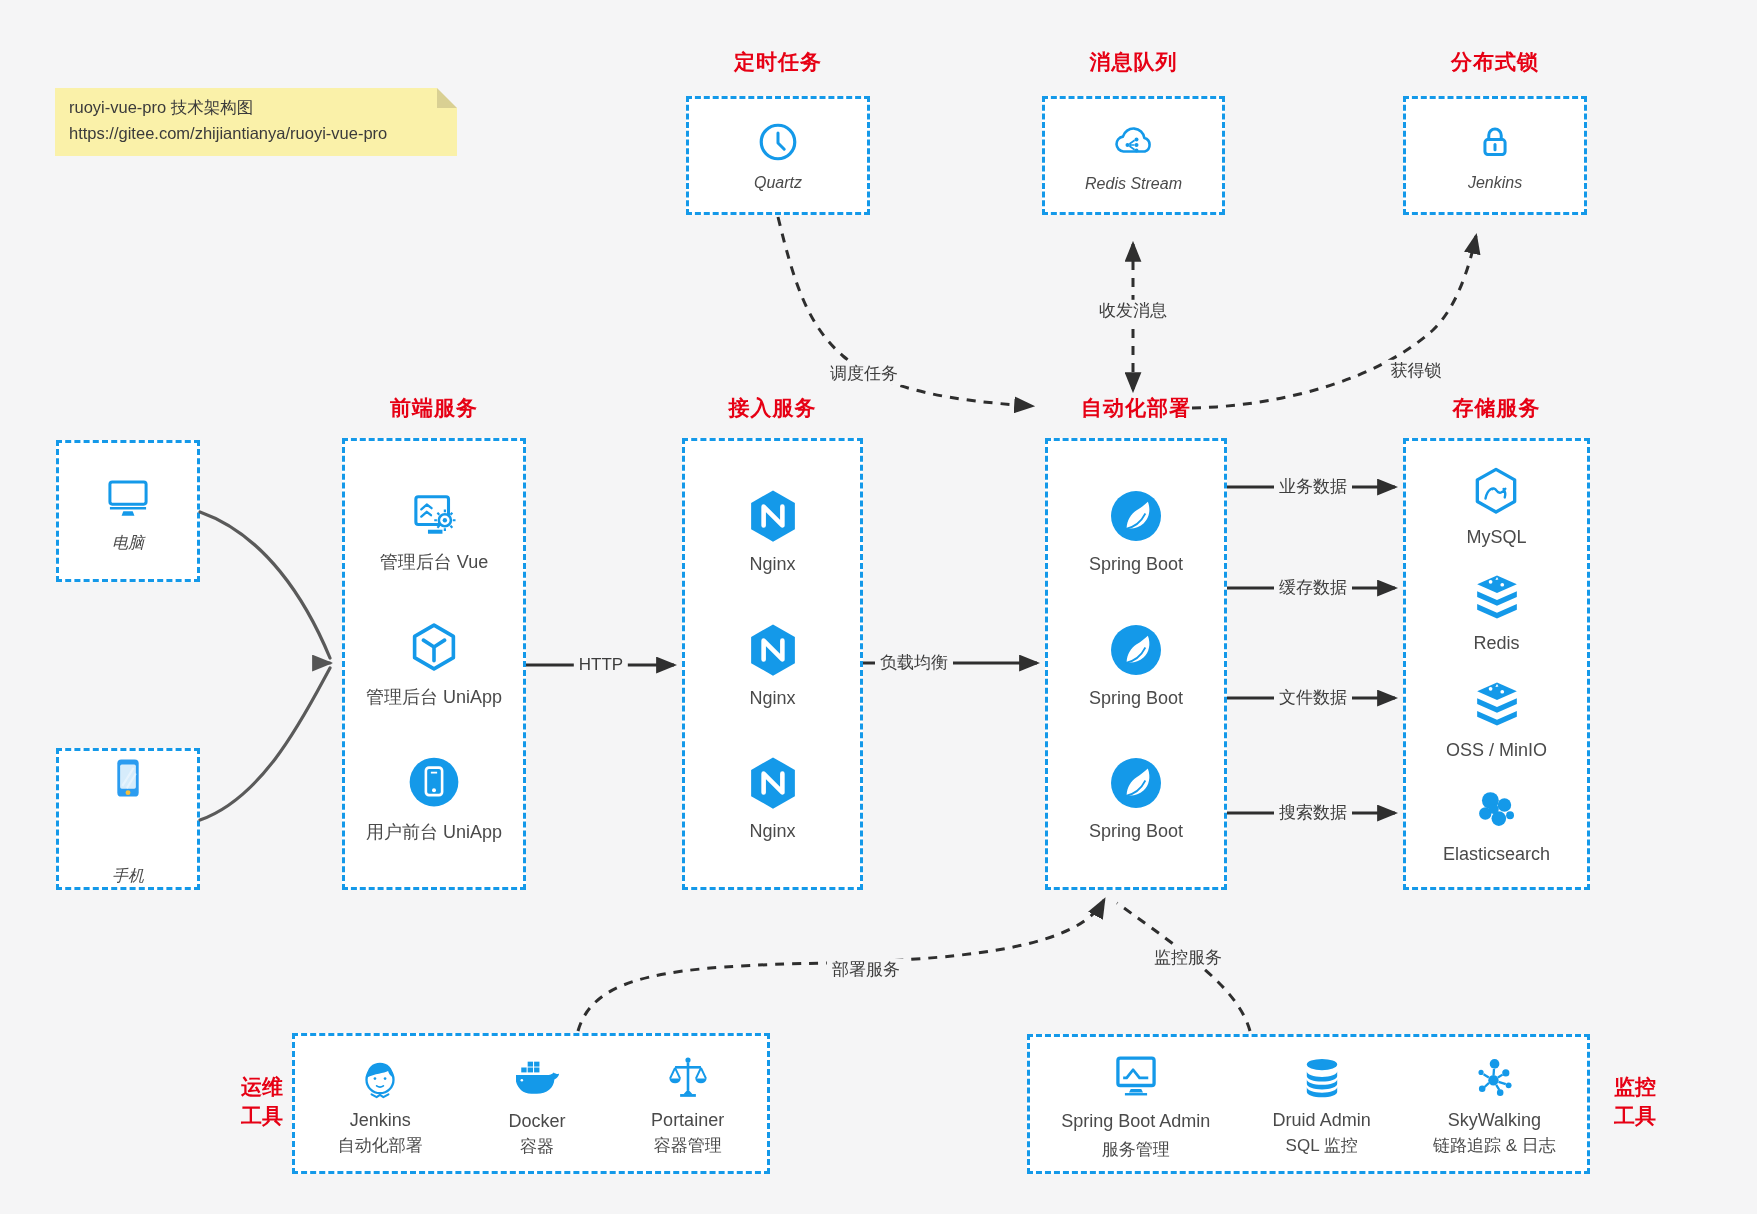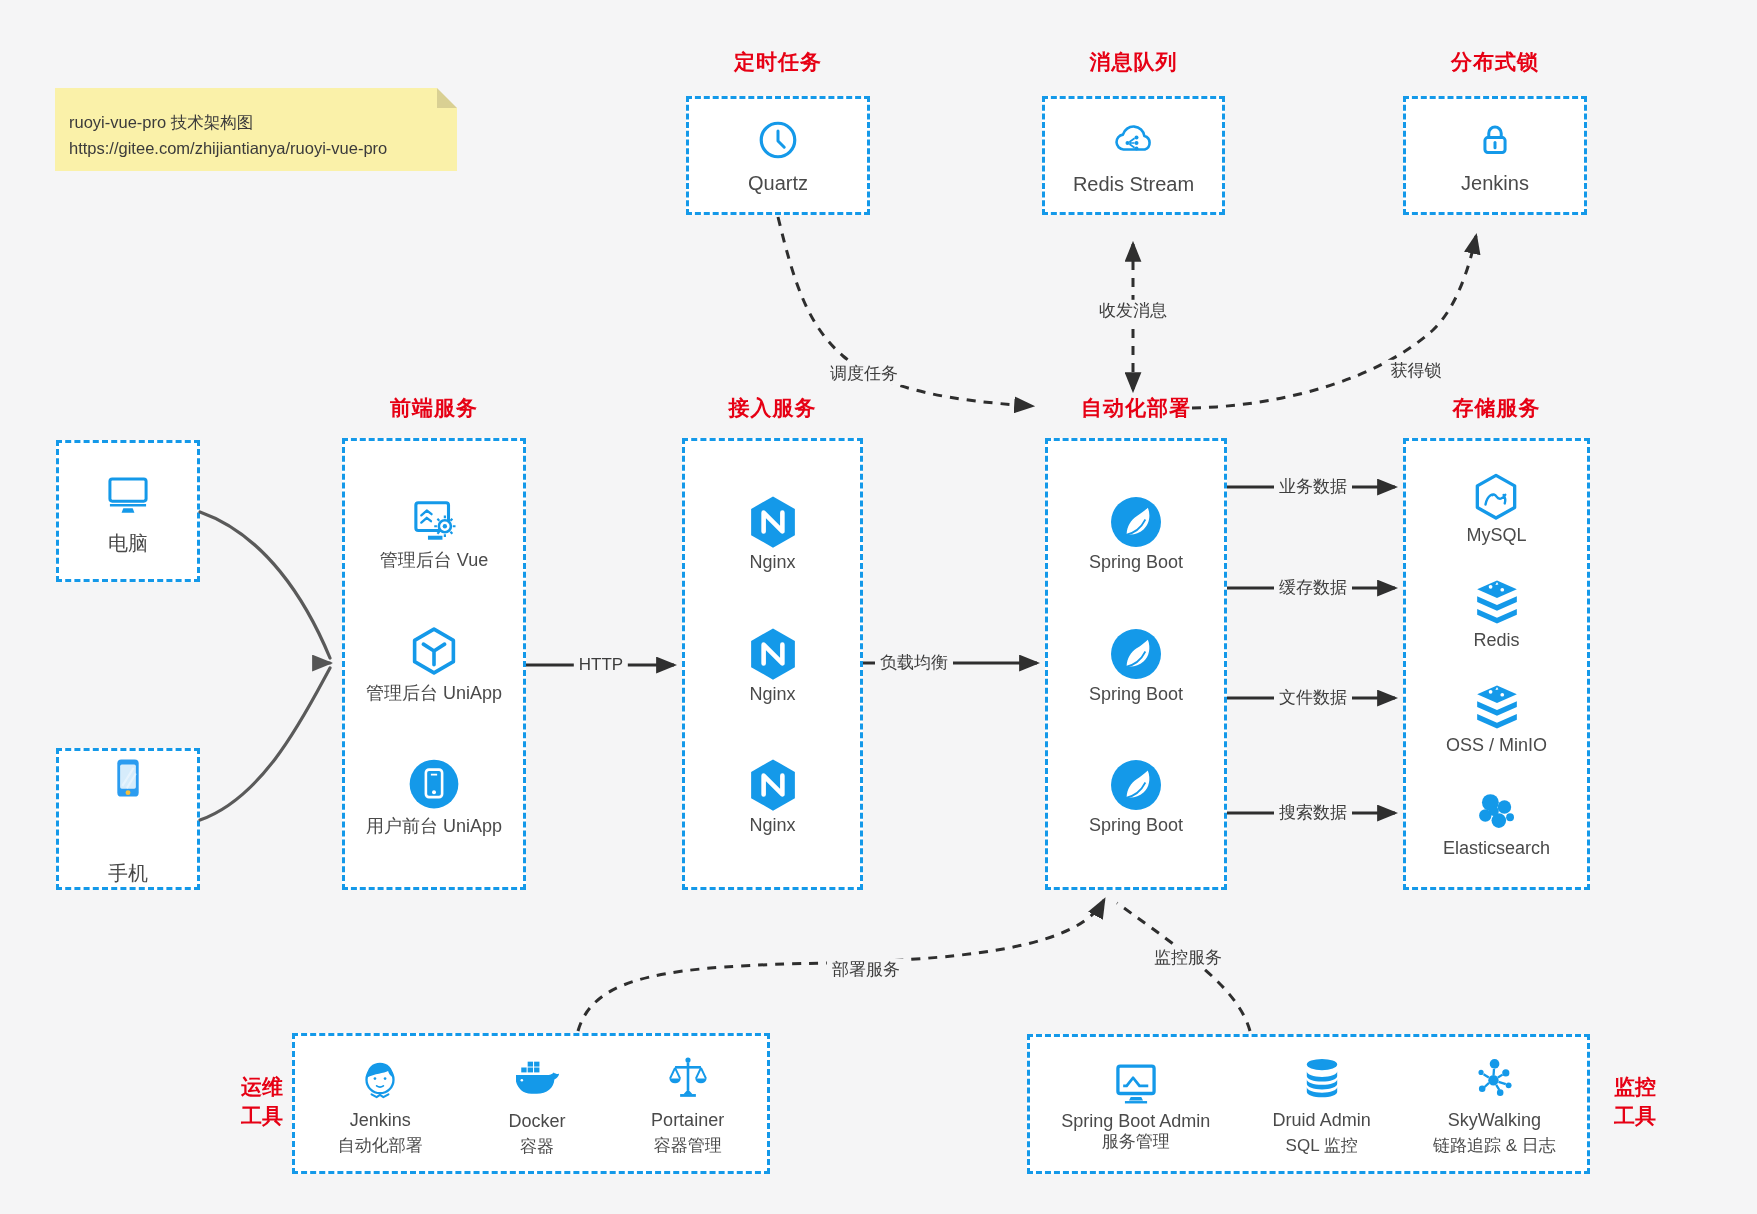--- a/index.html
+++ b/index.html
@@ -10,35 +10,35 @@
   }
   html,body{margin:0;padding:0;background:var(--bg);font-family:"Liberation Sans","DejaVu Sans",sans-serif;}
   #canvas{position:relative;width:1757px;height:1214px;background:var(--bg);overflow:hidden;}
 
   
   .panel{position:absolute;background:#fff;border:3px dashed var(--blue);box-sizing:border-box;z-index:1;}
   .panel.center{display:flex;flex-direction:column;align-items:center;justify-content:center;gap:9px;}
   .col{display:flex;flex-direction:column;align-items:center;justify-content:space-evenly;}
   .row{display:flex;flex-direction:row;align-items:center;justify-content:space-around;}
 
-  .node{display:flex;flex-direction:column;align-items:center;gap:0;}
+  .node{display:flex;flex-direction:column;align-items:center;gap:8px;}
   .node-label{font-size:18px;color:var(--ink);white-space:nowrap;}
-  .node-label.small{font-size:20px;}
+  .node-label.small{font-size:16px;font-style:italic;}
   .node-sub{font-size:17px;color:var(--ink);white-space:nowrap;margin-top:-2px;}
 
   .group-title{position:absolute;z-index:2;color:var(--red);font-size:21px;font-weight:700;text-align:center;letter-spacing:1px;white-space:nowrap;}
   .side-title{position:absolute;z-index:2;color:var(--red);font-size:21px;font-weight:700;text-align:center;line-height:1.4;}
 
   .edge-label{position:absolute;z-index:4;transform:translate(-50%,-50%);background:var(--bg);color:#3d3d3d;font-size:17px;line-height:1.2;padding:1px 5px;white-space:nowrap;}
 
   .overlay{position:absolute;left:0;top:0;z-index:3;pointer-events:none;}
 
   
   .note{position:absolute;left:55px;top:88px;width:402px;background:#faf1a9;color:#3b3b3b;
-        font-size:16.5px;line-height:1.55;padding:22px 14px 10px 14px;box-sizing:border-box;z-index:2;}
+        font-size:16.5px;line-height:1.55;padding:7px 14px 10px 14px;box-sizing:border-box;z-index:2;}
   .note-fold{position:absolute;top:0;right:0;width:0;height:0;
              border-top:20px solid var(--bg);border-left:20px solid #d9d093;}
 
   .icon{display:block;}
   .icon *{vector-effect:non-scaling-stroke;}
 </style>
 </head>
 <body>
 
 <div id="canvas">

